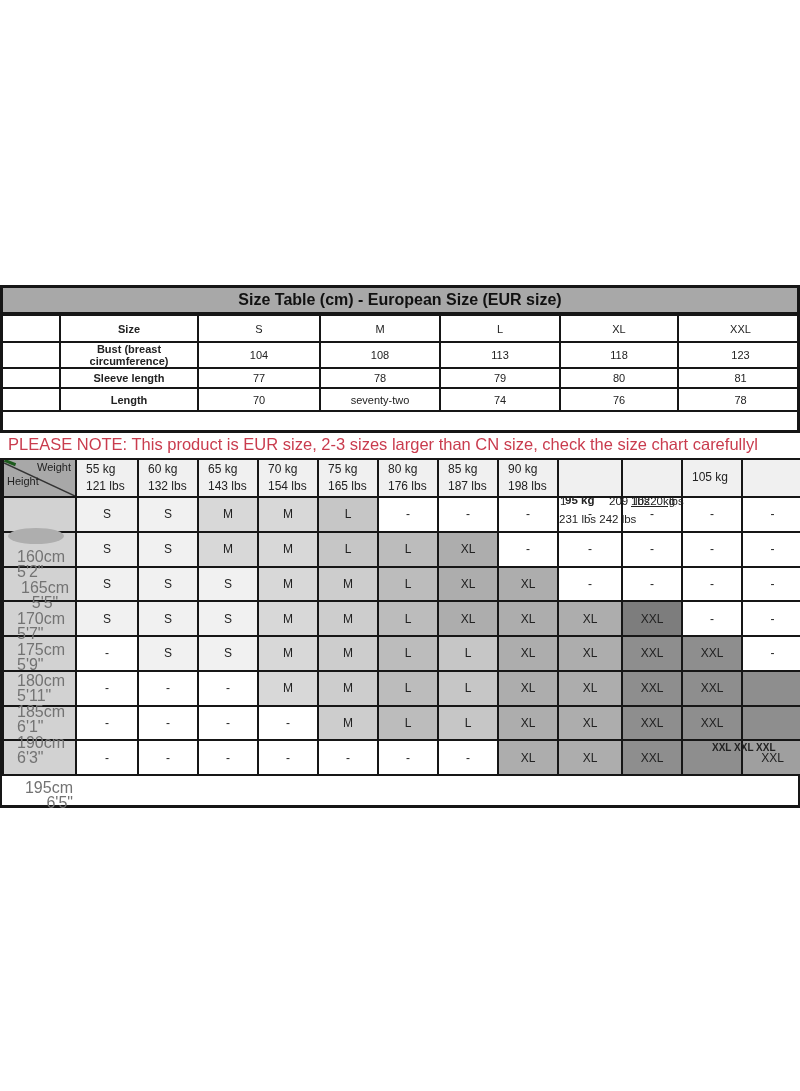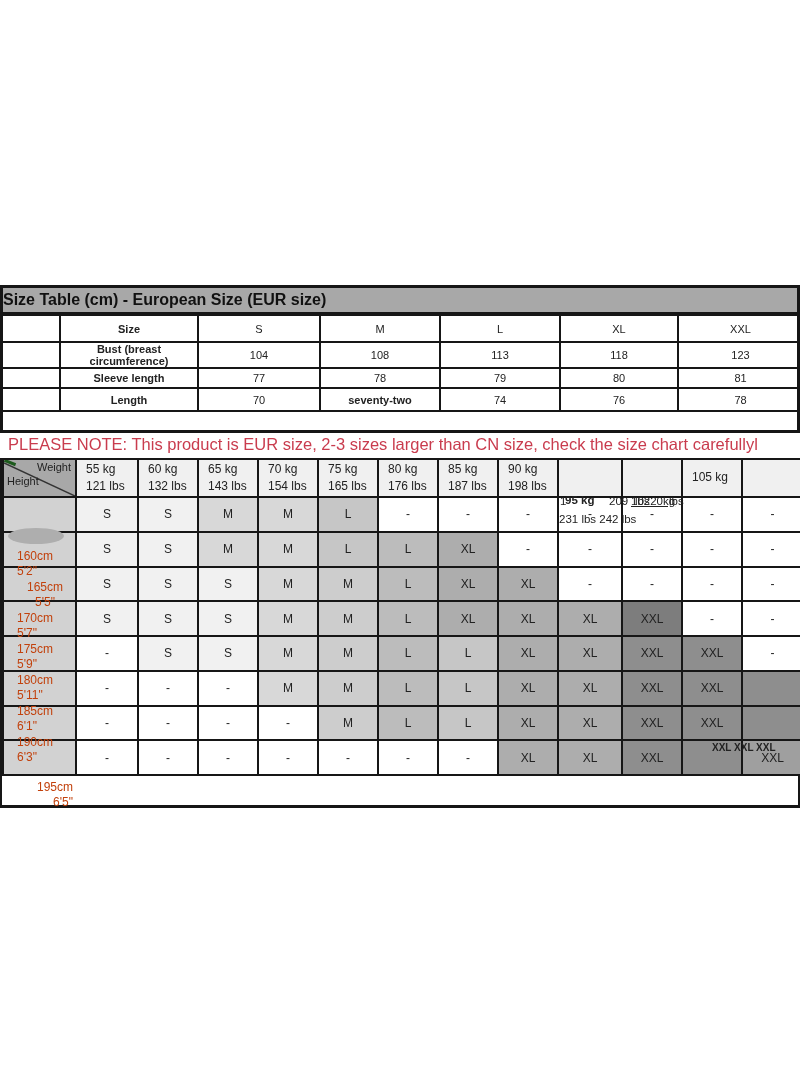--- a/index.html
+++ b/index.html
@@ -1,46 +1,46 @@
 <!DOCTYPE html>
 <html><head>
 <meta charset="utf-8">
 <style>
   html,body{margin:0;padding:0;background:#ffffff;}
   body{width:800px;height:1091px;position:relative;font-family:"Liberation Sans",sans-serif;color:#1b1b1b;}
   .content{position:absolute;top:285px;left:0;width:800px;}
 
   
   .size-table-box{position:absolute;top:0;left:0;width:794px;height:142px;border:3px solid #161616;background:#fff;overflow:hidden;}
-  .bar{background:#a8a8a8;border-bottom:2px solid #161616;height:24px;line-height:24px;text-align:left;font-size:16px;font-weight:700;color:#111;}
+  .bar{background:#a8a8a8;border-bottom:2px solid #161616;height:24px;line-height:24px;text-align:center;font-size:16px;font-weight:700;color:#111;}
   table.sizes{border-collapse:collapse;width:100%;table-layout:fixed;}
   table.sizes td{border:2px solid #161616;text-align:center;font-size:11px;padding:0;color:#222;}
   table.sizes tr:nth-child(1) td{height:25px;}
   table.sizes tr:nth-child(2) td{height:21px;}
   table.sizes tr:nth-child(3) td{height:18px;}
   table.sizes tr:nth-child(4) td{height:21px;}
   table.sizes td.spacer{border-left:none;}
   td.lbl-big{font-size:15px;font-weight:700;}
   td.lbl-small{font-size:10px;font-weight:700;}
   td.szhdr{font-size:11px;}
-  td.wordval{font-weight:700;}
+  td.wordval{font-weight:400;}
   .note-small{height:18px;line-height:18px;text-align:center;font-size:9.5px;font-weight:700;}
   .note-large{position:absolute;top:147px;left:0;width:792px;height:25px;line-height:25px;font-size:16.5px;padding-left:8px;}
 
   
   .suggestion{position:absolute;top:173px;left:0;width:796px;height:347px;border-left:2px solid #161616;border-right:2px solid #161616;border-bottom:3px solid #161616;overflow:visible;}
   .bar2{background:#a8a8a8;border-top:3px solid #161616;border-bottom:2px solid #161616;height:29px;line-height:29px;text-align:center;font-size:17px;font-weight:700;color:#111;}
   table.sug{border-collapse:collapse;width:100%;table-layout:fixed;}
   table.sug td{border:2px solid #161616;padding:0;font-size:12px;text-align:center;vertical-align:middle;color:#222;overflow:hidden;}
   table.sug td.whead{background:#f0f0f0;text-align:left;padding-left:9px;line-height:1.45;font-size:12px;}
   table.sug td.corner{background:#a8a8a8;position:relative;padding:0;}
   table.sug td.hcol{background:#d2d2d2;}
   .corner-lbl{position:absolute;font-size:11px;color:#222;}
   .height-overlay{position:absolute;left:0;top:0;width:73px;height:347px;pointer-events:none;}
-  .height-label{position:absolute;left:15px;width:56px;font-size:12px;line-height:15px;color:#c2410c;text-align:left;}
+  .height-label{position:absolute;left:15px;width:56px;font-size:16px;line-height:15px;color:#737373;text-align:left;}
   .jumble{position:absolute;left:555px;top:36px;width:132px;height:38px;font-size:11.5px;color:#222;}
   .jumble span{position:absolute;white-space:nowrap;}
   .overflow-xxl{position:absolute;left:710px;top:284px;font-size:10px;font-weight:700;color:#222;white-space:nowrap;}
   .blob{position:absolute;left:6px;top:70px;width:56px;height:16px;background:#aeaeae;border-radius:50%;}
   .green-tick{position:absolute;left:0;top:1px;width:12px;height:3px;background:#1d5b1d;transform:rotate(22deg);}
 </style>
 </head>
 <body>
 
 <div class="content">

